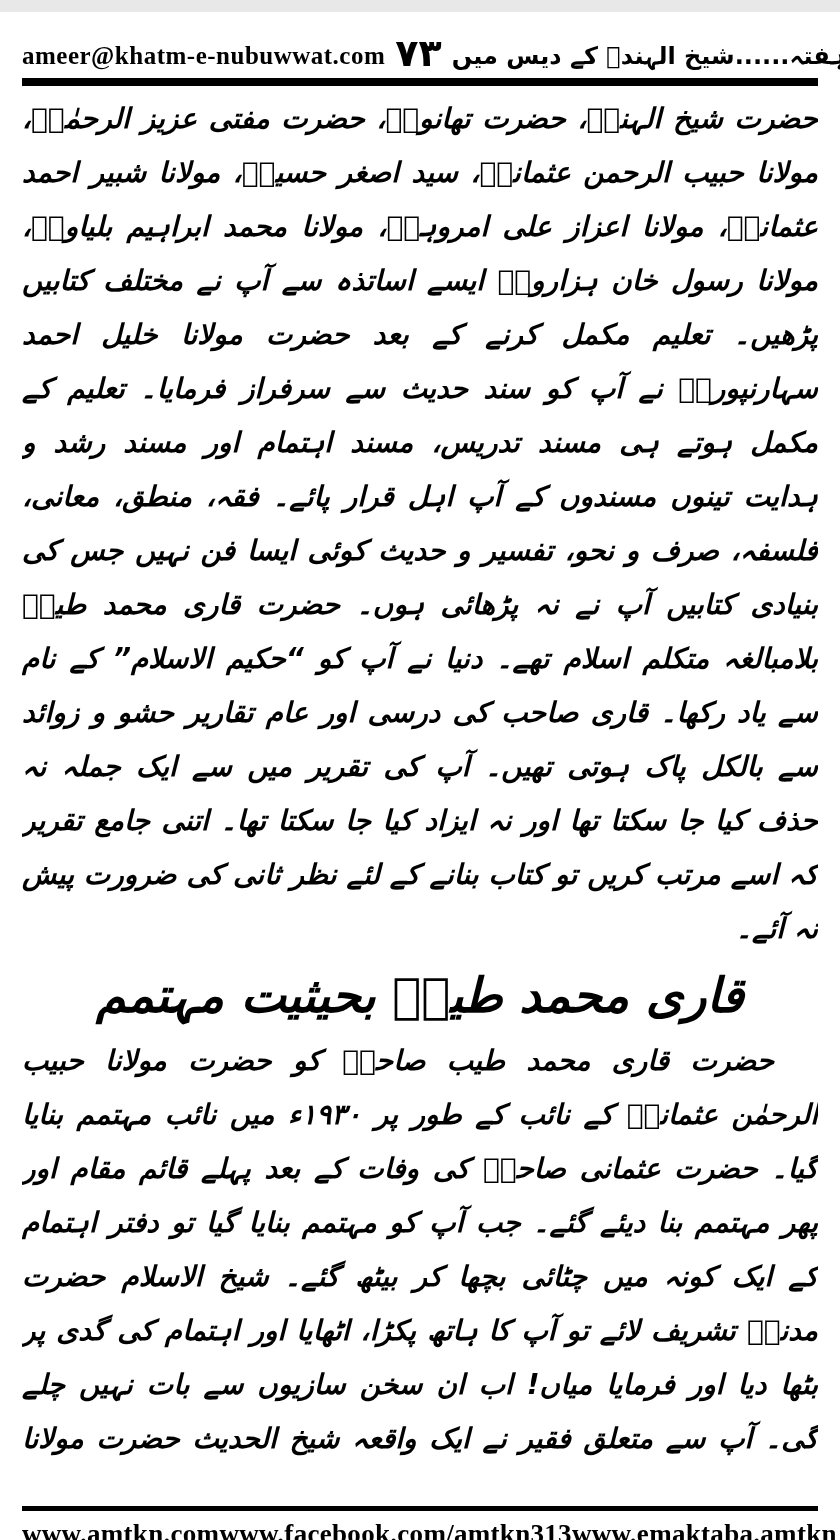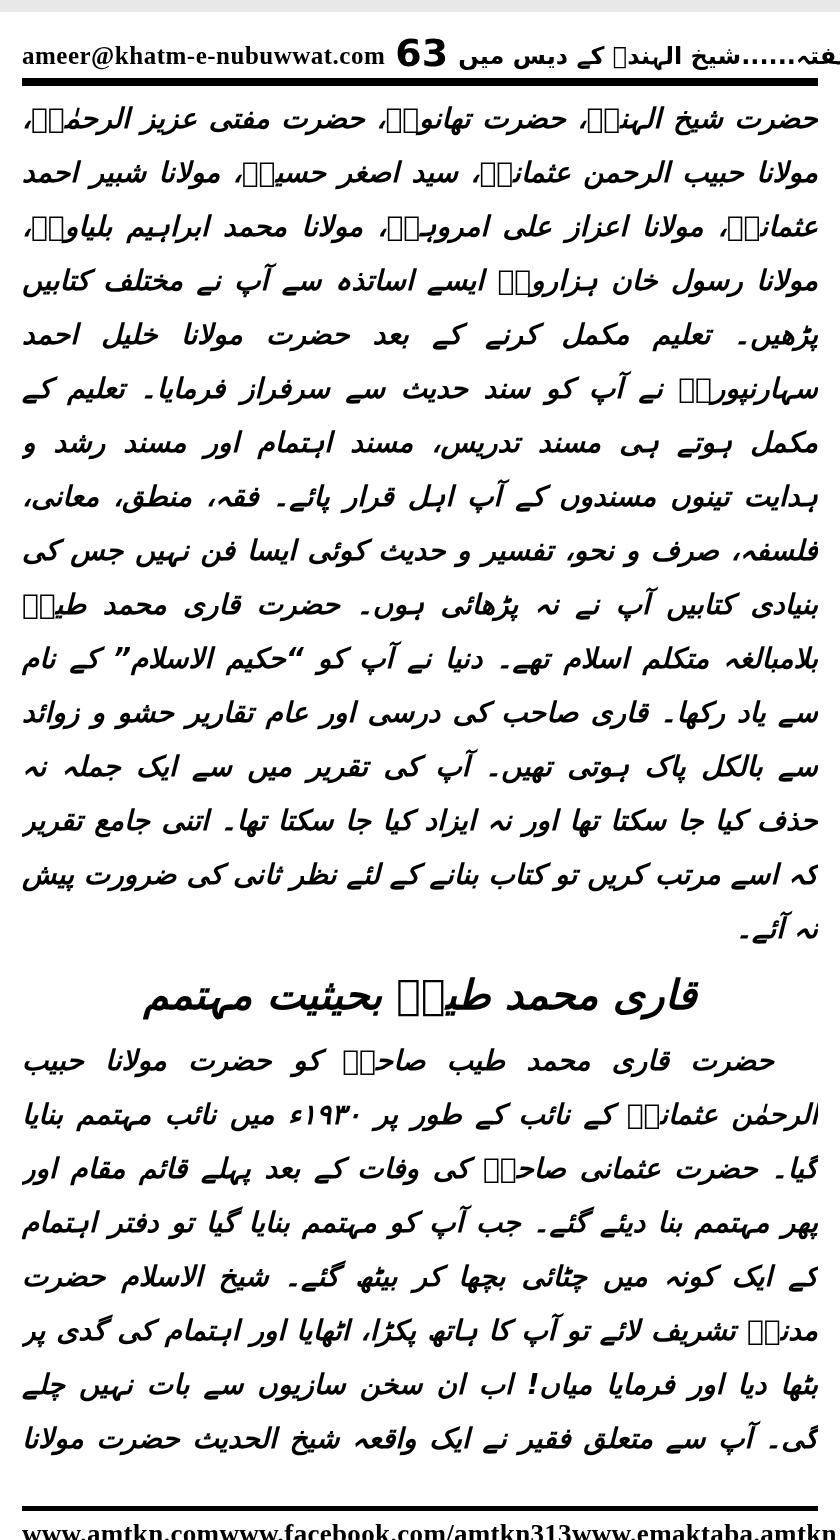--- a/index.html
+++ b/index.html
@@ -75,21 +75,21 @@
   .body-text p.para {
     margin: 0;
     text-align: justify;
   }
   .body-text p.indent {
     text-indent: 44px;
   }
   .section-heading {
     margin: 8px 0 8px 0;
     text-align: center;
-    font-size: 41px;
+    font-size: 48px;
     line-height: 62px;
     font-weight: bold;
   }
   
   .footer-area {
     position: absolute;
     left: 22px;
     right: 22px;
     bottom: 2px;
   }
@@ -103,21 +103,21 @@
     letter-spacing: 0.3px;
   }
 </style>
 </head>
 <body>
 
 <div class="page">
 
   <div class="header">
     <span class="email">ameer@khatm-e-nubuwwat.com</span>
-    <span class="pageno">63</span>
+    <span class="pageno">۷۳</span>
     <span class="title">ایک ہفتہ......شیخ الہندؒ کے دیس میں</span>
   </div>
 
   <div class="rule rule-top"></div>
 
   <div class="body-text">
     <p class="para">حضرت شیخ الہندؒ، حضرت تھانویؒ، حضرت مفتی عزیز الرحمٰنؒ، مولانا حبیب الرحمن عثمانیؒ، سید اصغر حسینؒ، مولانا شبیر احمد عثمانیؒ، مولانا اعزاز علی امروہیؒ، مولانا محمد ابراہیم بلیاویؒ، مولانا رسول خان ہزارویؒ ایسے اساتذہ سے آپ نے مختلف کتابیں پڑھیں۔ تعلیم مکمل کرنے کے بعد حضرت مولانا خلیل احمد سہارنپوریؒ نے آپ کو سند حدیث سے سرفراز فرمایا۔ تعلیم کے مکمل ہوتے ہی مسند تدریس، مسند اہتمام اور مسند رشد و ہدایت تینوں مسندوں کے آپ اہل قرار پائے۔ فقہ، منطق، معانی، فلسفہ، صرف و نحو، تفسیر و حدیث کوئی ایسا فن نہیں جس کی بنیادی کتابیں آپ نے نہ پڑھائی ہوں۔ حضرت قاری محمد طیبؒ بلامبالغہ متکلم اسلام تھے۔ دنیا نے آپ کو “حکیم الاسلام” کے نام سے یاد رکھا۔ قاری صاحب کی درسی اور عام تقاریر حشو و زوائد سے بالکل پاک ہوتی تھیں۔ آپ کی تقریر میں سے ایک جملہ نہ حذف کیا جا سکتا تھا اور نہ ایزاد کیا جا سکتا تھا۔ اتنی جامع تقریر کہ اسے مرتب کریں تو کتاب بنانے کے لئے نظر ثانی کی ضرورت پیش نہ آئے۔</p>
     <h2 class="section-heading">قاری محمد طیبؒ بحیثیت مہتمم</h2>
     <p class="para indent">حضرت قاری محمد طیب صاحبؒ کو حضرت مولانا حبیب الرحمٰن عثمانیؒ کے نائب کے طور پر ۱۹۳۰ء میں نائب مہتمم بنایا گیا۔ حضرت عثمانی صاحبؒ کی وفات کے بعد پہلے قائم مقام اور پھر مہتمم بنا دیئے گئے۔ جب آپ کو مہتمم بنایا گیا تو دفتر اہتمام کے ایک کونہ میں چٹائی بچھا کر بیٹھ گئے۔ شیخ الاسلام حضرت مدنیؒ تشریف لائے تو آپ کا ہاتھ پکڑا، اٹھایا اور اہتمام کی گدی پر بٹھا دیا اور فرمایا میاں! اب ان سخن سازیوں سے بات نہیں چلے گی۔ آپ سے متعلق فقیر نے ایک واقعہ شیخ الحدیث حضرت مولانا محمد عبداللہ رائے پوریؒ نائب امیر عالمی مجلس ختم نبوت سے خود سنا۔ فرمایا کہ حضرت مدنیؒ کے وصال کے بعد ایک بار حضرت قاری محمد طیب صاحبؒ سے ہم نے لاہور جامعہ اشرفیہ عرض کیا کہ آپ کے دور اہتمام میں حضرت مدنیؒ شیخ الحدیث اور صدر مدرس رہے۔ ان کا کوئی خاص واقعہ سنا دیں۔ تو حضرت قاری محمد طیبؒ نے فرمایا کہ حضرت مدنیؒ کے تو تمام واقعات ہی اہم ہوتے تھے۔ ایک سنا دیتا ہوں کہ ایک بار مدرسہ کی سالانہ چھٹیاں سر پر آ گئی تھیں۔ اساتذہ کی تنخواہیں، مطبخ کے مصارف اور بہت سارے امور انجام دینے تھے اور مدرسہ کا خزانہ بالکل خالی تھا۔ حضرت مدنیؒ کے</p>
   </div>

